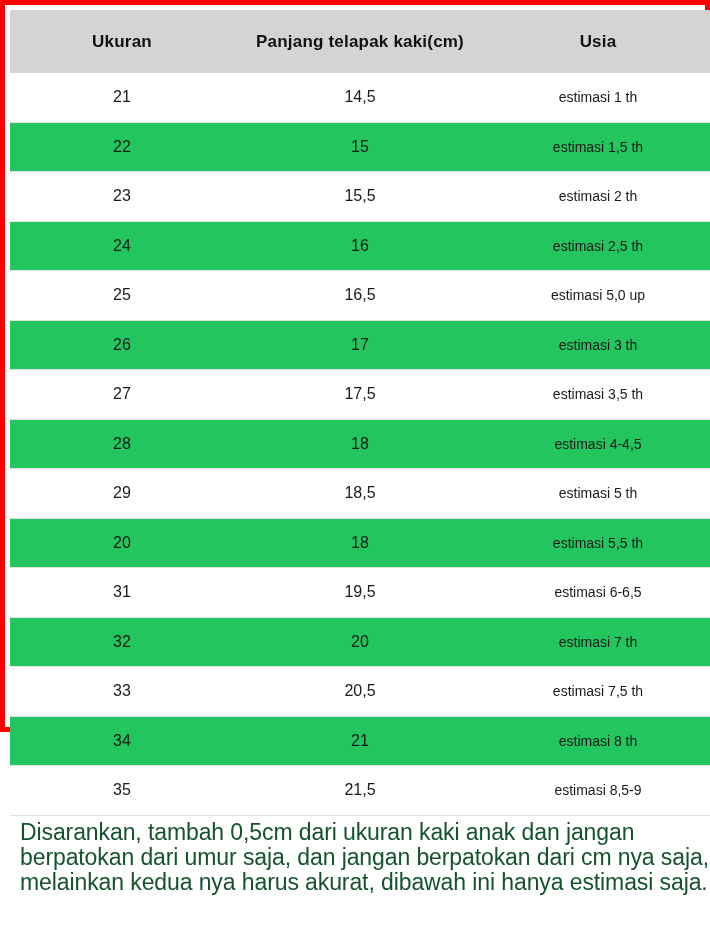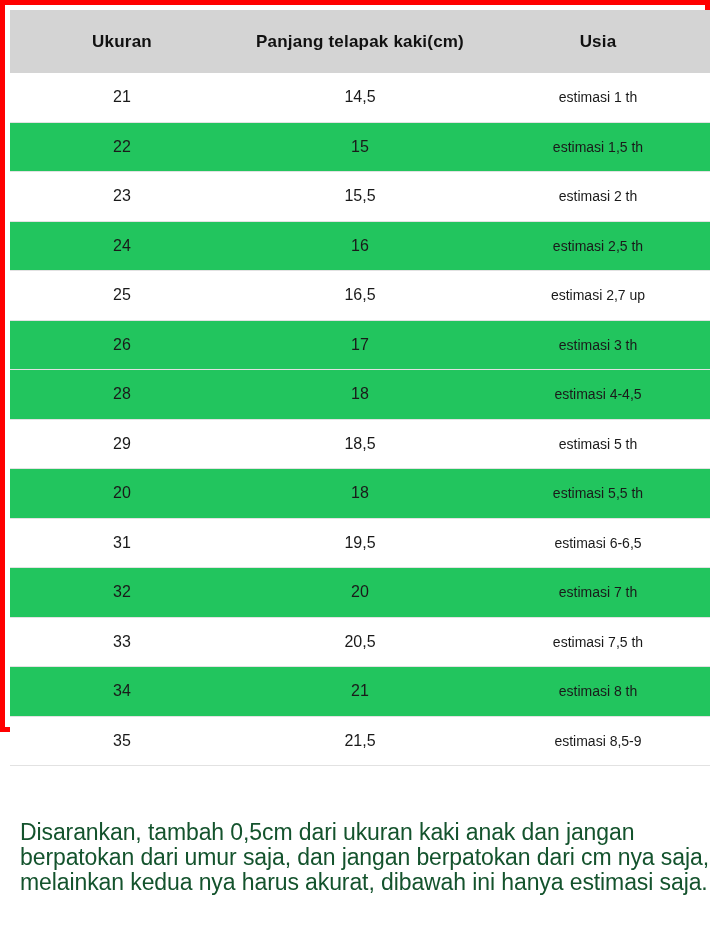--- a/index.html
+++ b/index.html
@@ -108,26 +108,31 @@
             <td class="c-age">estimasi 2 th</td>
           </tr>
           <tr class="row-even">
             <td class="c-size">24</td>
             <td class="c-length">16</td>
             <td class="c-age">estimasi 2,5 th</td>
           </tr>
           <tr class="row-odd">
             <td class="c-size">25</td>
             <td class="c-length">16,5</td>
-            <td class="c-age">estimasi 2,7 up</td>
+            <td class="c-age">estimasi 5,0 up</td>
           </tr>
           <tr class="row-even">
             <td class="c-size">26</td>
             <td class="c-length">17</td>
             <td class="c-age">estimasi 3 th</td>
+          </tr>
+          <tr class="row-odd">
+            <td class="c-size">27</td>
+            <td class="c-length">17,5</td>
+            <td class="c-age">estimasi 3,5 th</td>
           </tr>
           <tr class="row-even">
             <td class="c-size">28</td>
             <td class="c-length">18</td>
             <td class="c-age">estimasi 4-4,5</td>
           </tr>
           <tr class="row-odd">
             <td class="c-size">29</td>
             <td class="c-length">18,5</td>
             <td class="c-age">estimasi 5 th</td>

